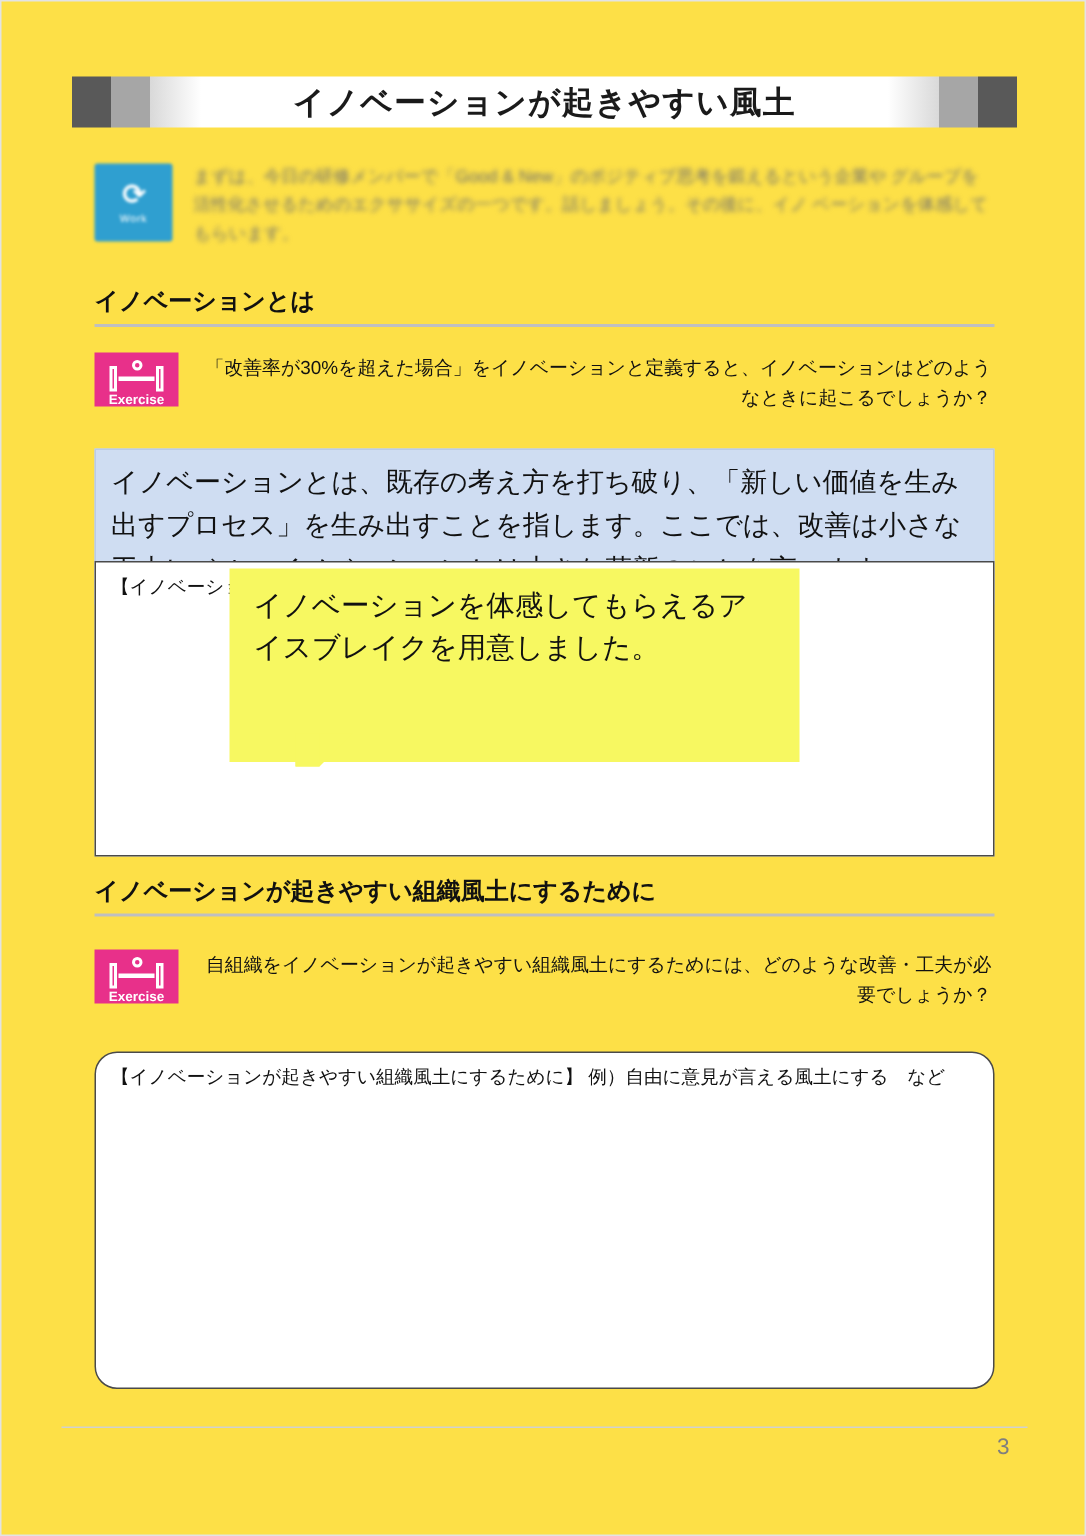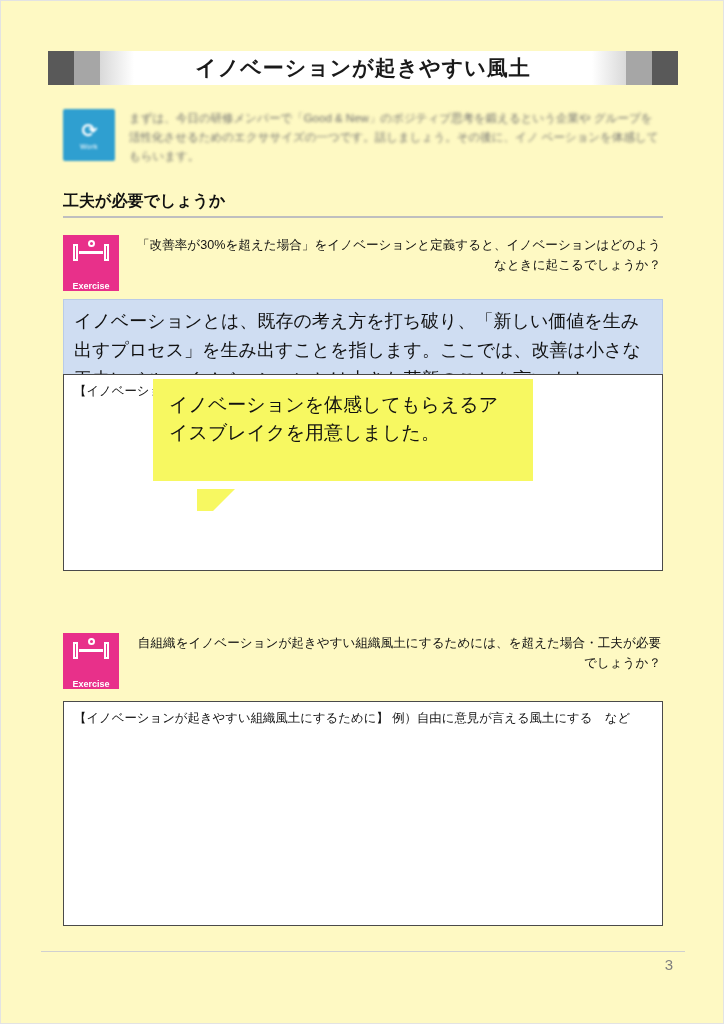--- a/index.html
+++ b/index.html
@@ -8,21 +8,21 @@
     background: #ffffff;
   }
   body {
     font-family: "Liberation Sans", "DejaVu Sans", sans-serif;
     color: #222;
   }
   .page {
     position: relative;
     width: 724px;
     height: 1024px;
-    background: #fef9c3;
+    background: #fde047;
     overflow: hidden;
     box-sizing: border-box;
     border: 1px solid #e3e3e3;
   }
 
   
   .title-band {
     position: absolute;
     left: 47px;
     top: 50px;
@@ -118,21 +118,21 @@
     left: 62px;
     width: 600px;
     display: flex;
     align-items: flex-start;
   }
   #exercise-row-1 { top: 234px; }
   #exercise-row-2 { top: 632px; }
 
   .exercise-icon {
     width: 56px;
-    height: 56px;
+    height: 36px;
     background: #e8308a;
     flex: 0 0 auto;
     display: flex;
     flex-direction: column;
     align-items: center;
     justify-content: space-between;
     color: #ffffff;
     position: relative;
     padding-top: 4px;
     box-sizing: border-box;
@@ -206,29 +206,29 @@
     left: 62px;
     border: 1px solid #4a4a4a;
     box-sizing: border-box;
     background: #ffffff;
     font-size: 12.4px;
     color: #111;
     padding: 8px 10px;
     width: 600px;
   }
   #answer-box-1 { top: 373px; height: 197px; }
-  #answer-box-2 { top: 700px; height: 225px; }
+  #answer-box-2 { top: 700px; height: 225px; border-radius: 15px; }
 
   
   .balloon {
     position: absolute;
     left: 152px;
     top: 378px;
     width: 380px;
-    height: 102px;
+    height: 129px;
     background: #f7f861;
     box-sizing: border-box;
     padding: 12px 16px 10px 16px;
     font-size: 19px;
     line-height: 1.45;
     color: #111;
   }
   .balloon-tail {
     position: absolute;
     left: 196px;
@@ -283,21 +283,21 @@
   </div>
 
   <div class="intro-row">
     <div class="intro-icon">
       <span class="glyph">⟳</span>
       <span class="cap">Work</span>
     </div>
     <div class="intro-text">まずは、今日の研修メンバーで「Good &amp; New」のポジティブ思考を鍛えるという企業や グループを活性化させるためのエクササイズの一つです。話しましょう。その後に、イノ ベーションを体感してもらいます。</div>
   </div>
 
-  <div class="section-heading" id="heading-1">工夫が必要でしょうか</div>
+  <div class="section-heading" id="heading-1">イノベーションとは</div>
 
   <div class="exercise-row" id="exercise-row-1">
     <div class="exercise-icon">
       <div class="dumbbell">
         <div class="head"></div>
         <div class="plate-l"></div>
         <div class="bar"></div>
         <div class="plate-r"></div>
       </div>
       <span class="label">Exercise</span>
@@ -309,32 +309,33 @@
 
   <div class="answer-box" id="answer-box-1">
     <span>【イノベーションとは】</span>
   </div>
 
   <div class="balloon">
     <span>イノベーションを体感してもらえるアイスブレイクを用意しました。</span>
   </div>
   <div class="balloon-tail"></div>
 
+  <div class="section-heading" id="heading-2">イノベーションが起きやすい組織風土にするために</div>
 
   <div class="exercise-row" id="exercise-row-2">
     <div class="exercise-icon">
       <div class="dumbbell">
         <div class="head"></div>
         <div class="plate-l"></div>
         <div class="bar"></div>
         <div class="plate-r"></div>
       </div>
       <span class="label">Exercise</span>
     </div>
-    <div class="exercise-text">自組織をイノベーションが起きやすい組織風土にするためには、を超えた場合・工夫が必要でしょうか？</div>
+    <div class="exercise-text">自組織をイノベーションが起きやすい組織風土にするためには、どのような改善・工夫が必要でしょうか？</div>
   </div>
 
   <div class="answer-box" id="answer-box-2">
     <span>【イノベーションが起きやすい組織風土にするために】 例）自由に意見が言える風土にする　など</span>
   </div>
 
   <div class="footer-rule"></div>
   <div class="footer-page">3</div>
 
 </div>

